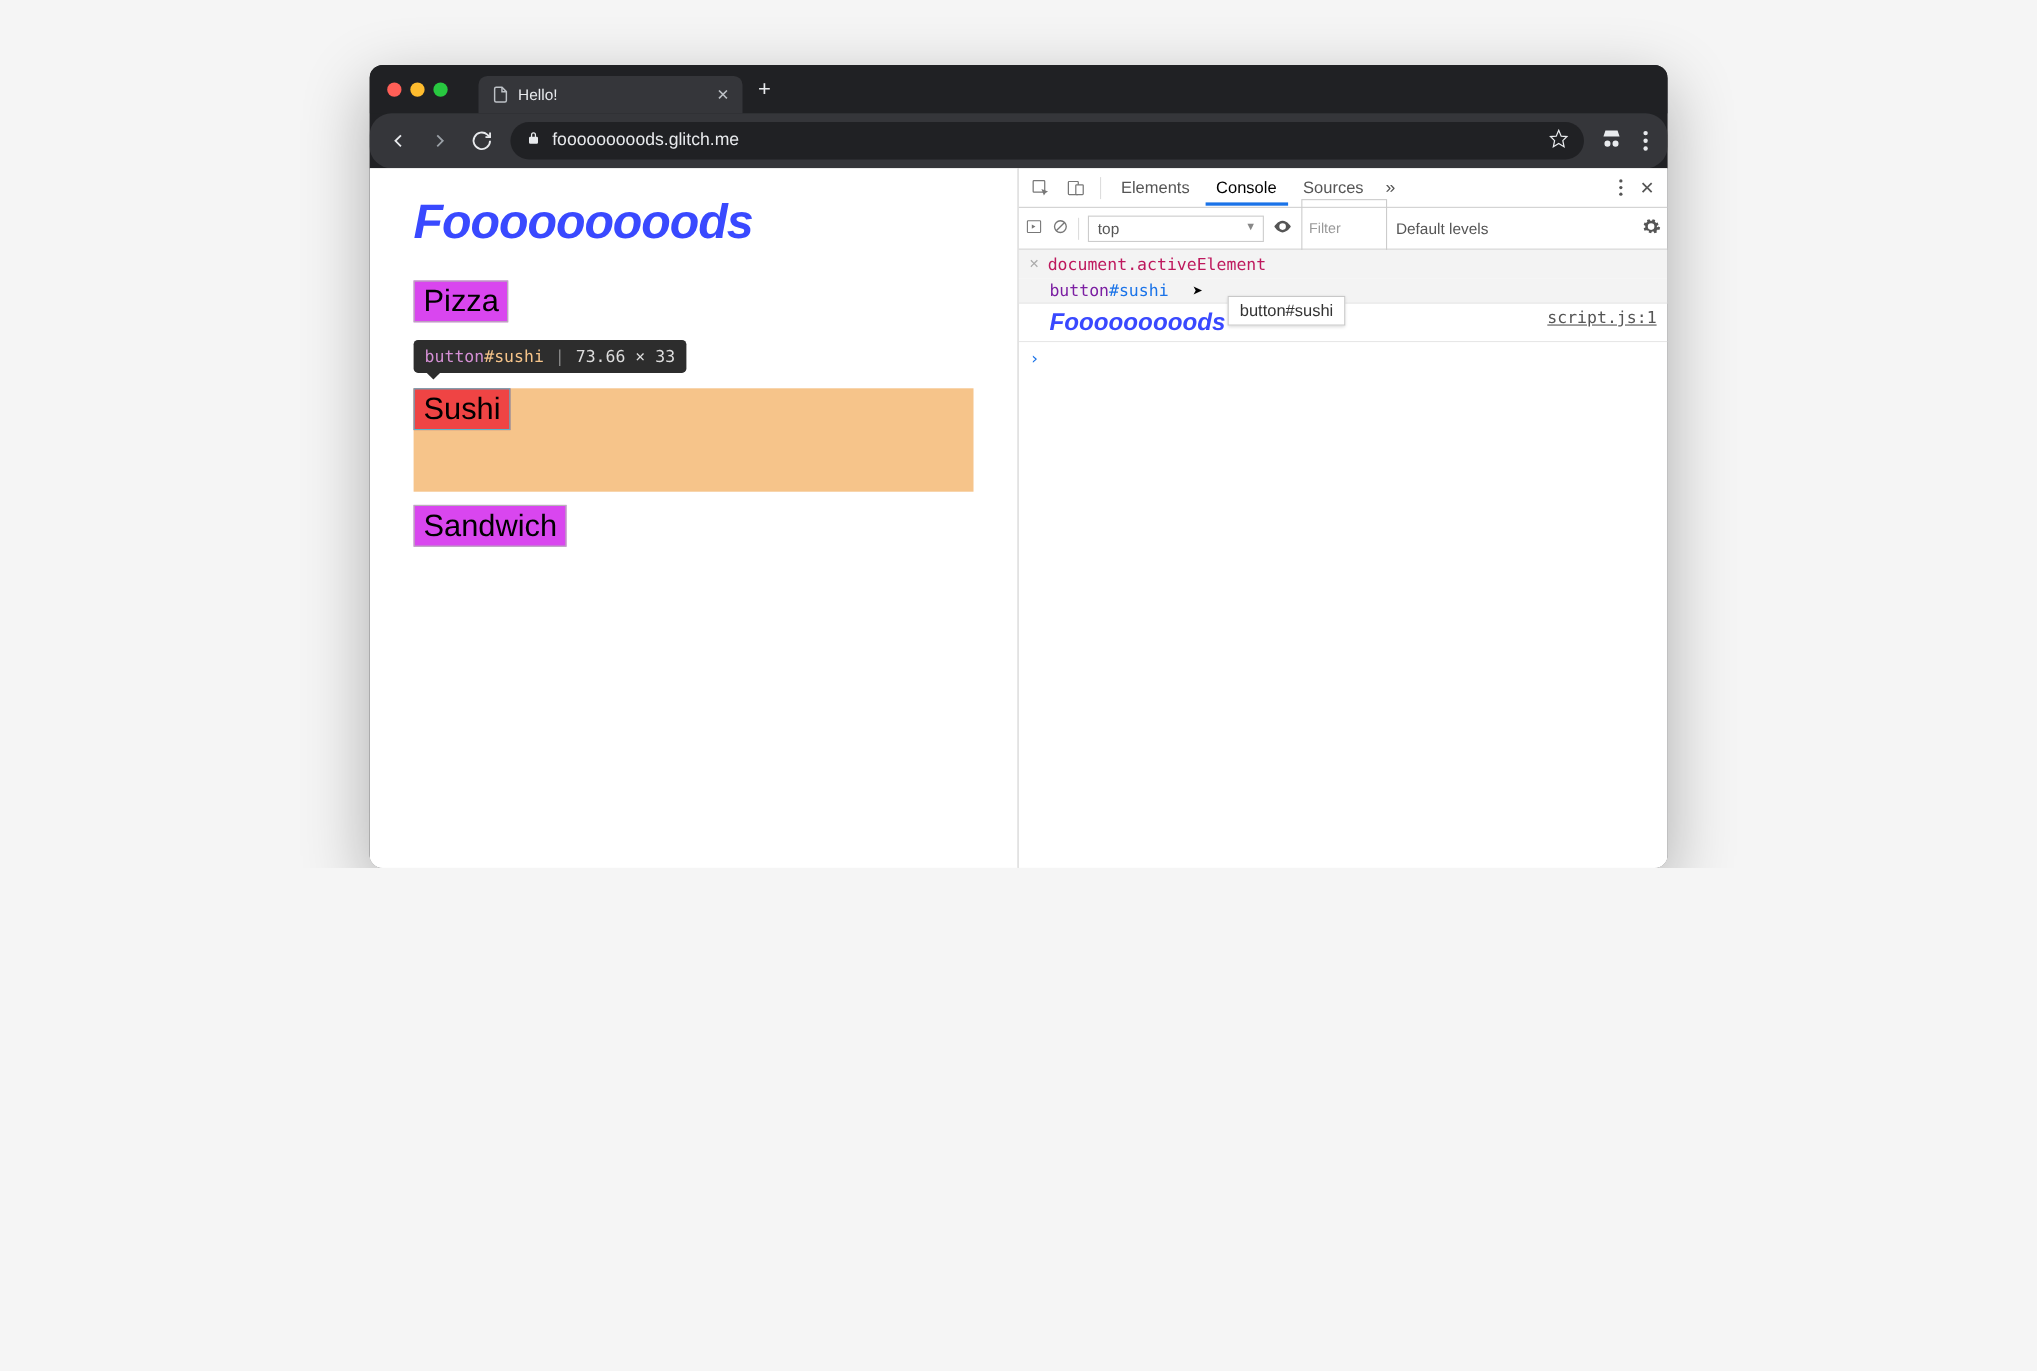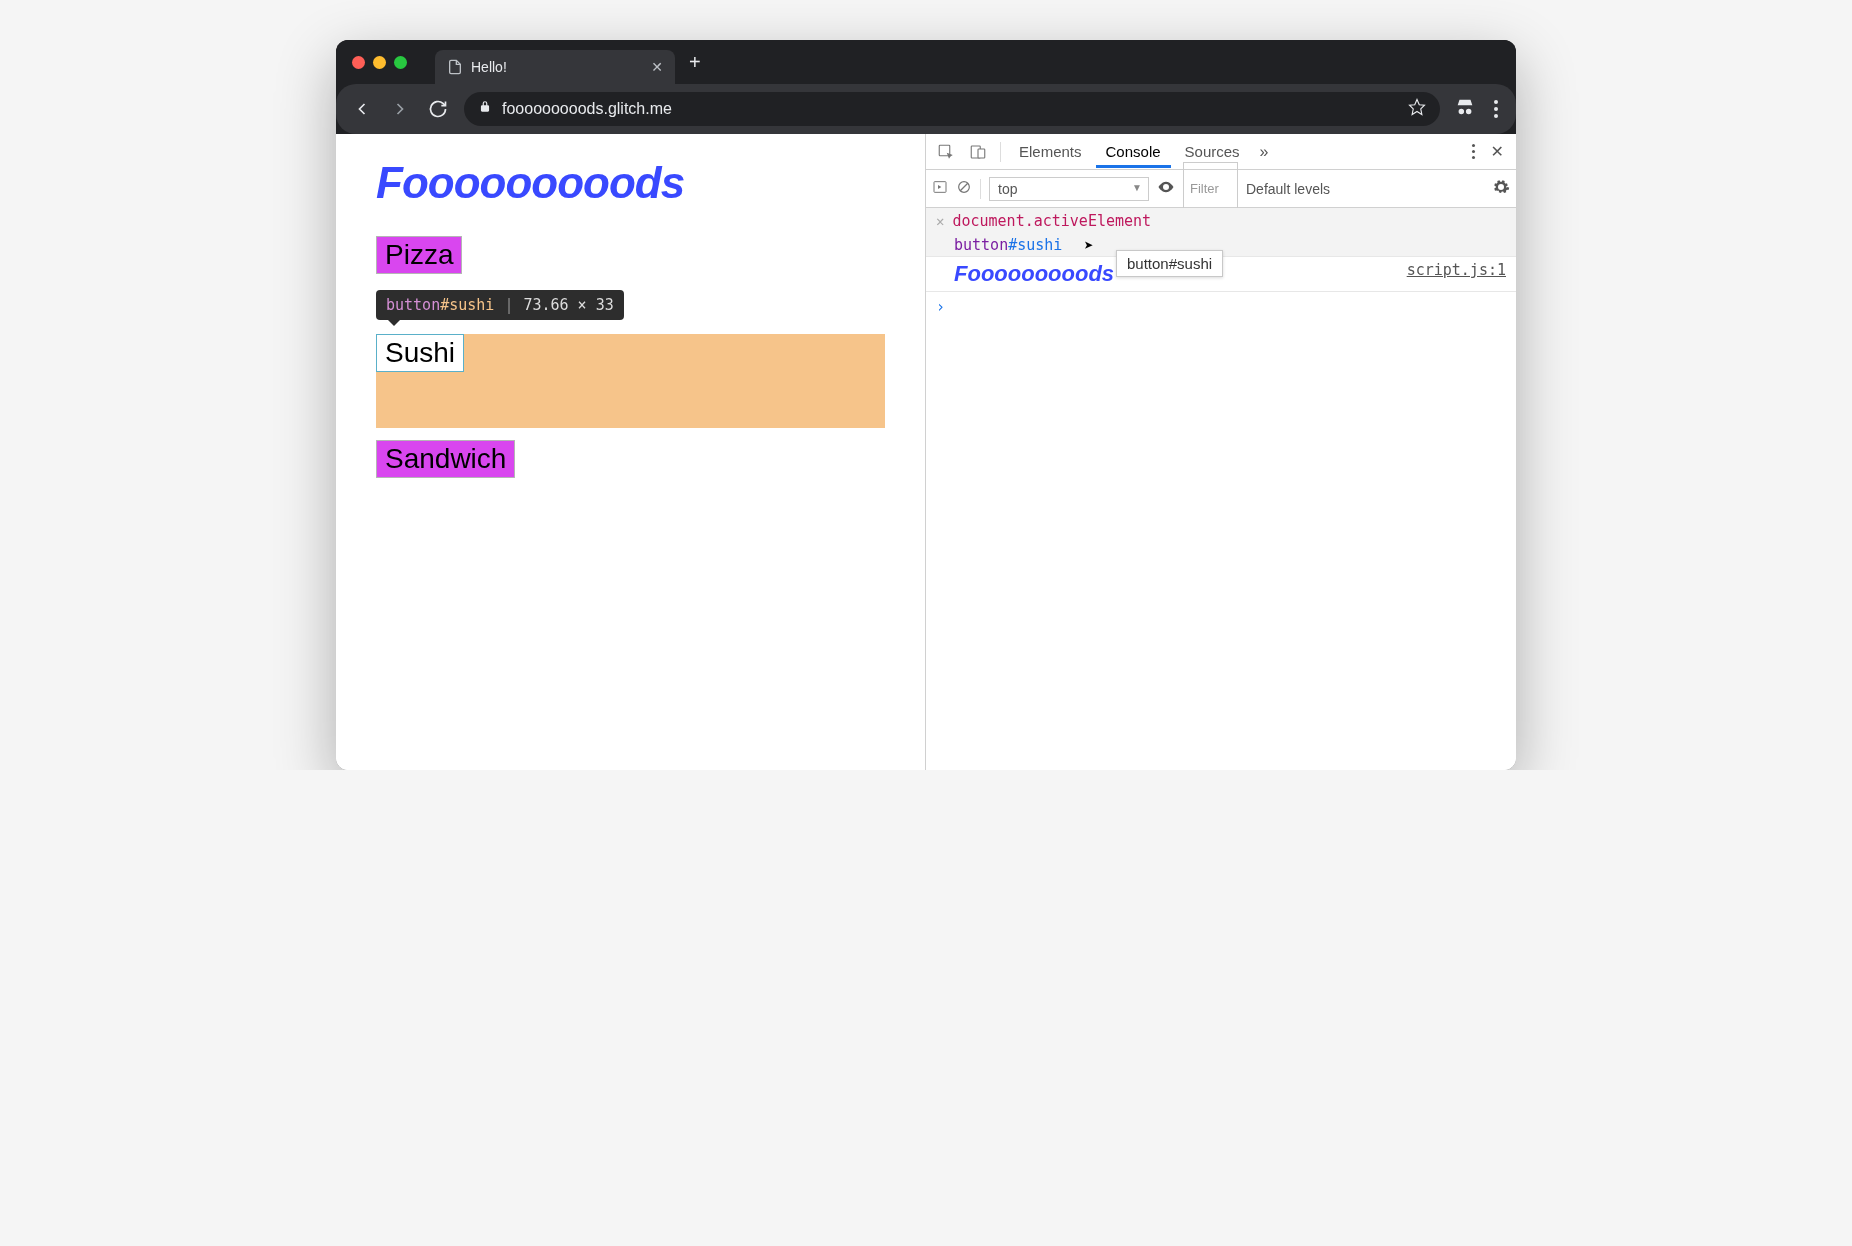--- a/index.html
+++ b/index.html
@@ -15,20 +15,21 @@
   }
   .window {
     width: 1180px;
     height: 730px;
     background: #202124;
     border-radius: 12px;
     box-shadow: 0 20px 60px rgba(0,0,0,0.3);
     overflow: hidden;
     display: flex;
     flex-direction: column;
+    margin-top: 19px;
   }
   
   .titlebar {
     height: 44px;
     background: #202124;
     display: flex;
     align-items: center;
     padding-left: 16px;
   }
   .traffic-lights {
@@ -128,21 +129,21 @@
     background:#d946ef;
     border:1px solid #b5b5b5;
     font-family:inherit;
   }
   .highlighted-row {
     background:#f6c48a;
     padding-bottom:56px;
     margin-bottom:0;
   }
   .highlighted-row .food-btn {
-    background:#ffffff;
+    background:#ef4444;
     border:1px solid #5ab0c9;
   }
   .inspect-tooltip {
     position:absolute;
     top:-44px; left:0;
     background:#2d2d2d;
     color:#fff;
     border-radius:4px;
     padding:6px 10px;
     font-family: ui-monospace, Menlo, Consolas, monospace;
@@ -214,21 +215,21 @@
     content:"▼";
     position:absolute; right:6px; top:4px;
     font-size:10px; color:#888;
   }
   .dt-toolbar .eye svg { width:18px; height:18px; fill:#555; }
   .dt-toolbar .filter-box {
     border:1px solid #ccc;
     padding:18px 6px;
     color:#999;
     font-size:13px;
-    width:55px;
+    width:78px;
   }
   .dt-toolbar .levels { color:#555; }
   .dt-toolbar .spacer2 { flex:1; }
   .dt-toolbar .gear svg { width:18px; height:18px; fill:#555; }
   .dt-toolbar .play-outline svg { width:16px; height:16px; stroke:#777; fill:none; stroke-width:1.5; }
   .dt-toolbar .nosign svg { width:16px; height:16px; stroke:#777; fill:none; stroke-width:1.8; }
   .dt-toolbar .tb-divider { width:1px; height:20px; background:#ddd; }
 
   .dt-body {
     flex:1;

